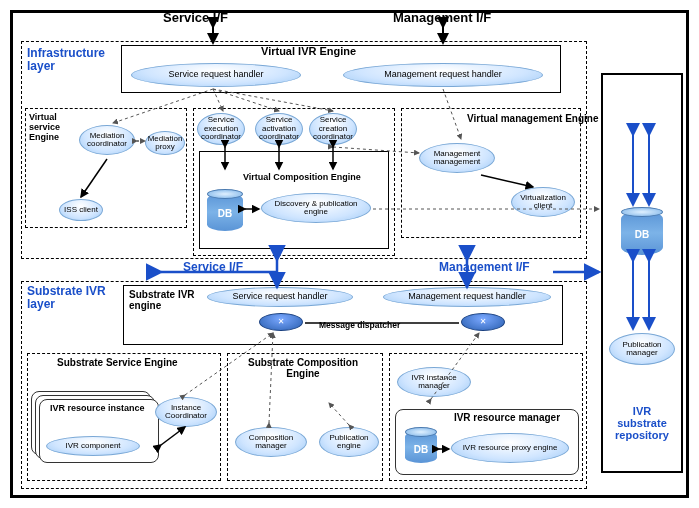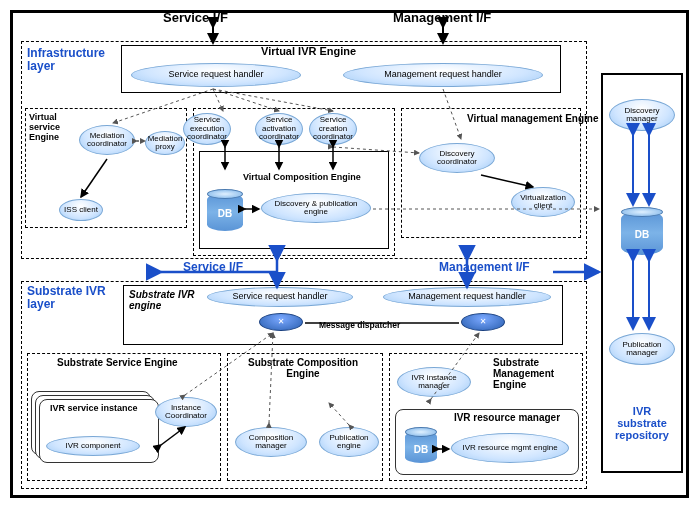--- a/index.html
+++ b/index.html
@@ -130,21 +130,21 @@
       <span>Mediation coordinator</span>
     </div>
   <div class="ellipse" style="left:132px; top:118px; width:40px; height:24px;">
       <span>Mediation proxy</span>
     </div>
   <div class="ellipse" style="left:46px; top:186px; width:44px; height:22px;">
       <span>ISS client</span>
     </div>
 
   <div class="box dashed" style="left:180px; top:95px; width:202px; height:148px;"></div>
-  <div class="ellipse" style="left:170px; top:100px; width:48px; height:32px;">
+  <div class="ellipse" style="left:184px; top:100px; width:48px; height:32px;">
       <span>Service execution coordinator</span>
     </div>
   <div class="ellipse" style="left:242px; top:100px; width:48px; height:32px;">
       <span>Service activation coordinator</span>
     </div>
   <div class="ellipse" style="left:296px; top:100px; width:48px; height:32px;align-items:center;">
       <span>Service creation coordinator</span>
     </div>
 
   <div class="box solid" style="left:186px; top:138px; width:190px; height:98px;"></div>
@@ -154,90 +154,86 @@
       <div class="db-top"></div>
       <div class="db-text">DB</div>
   </div>
   <div class="ellipse" style="left:248px; top:180px; width:110px; height:30px;">
       <span>Discovery &amp; publication engine</span>
     </div>
 
   <div class="box dashed" style="left:388px; top:95px; width:180px; height:130px;"></div>
   <div class="label" style="left:418px; top:100px; font-size:10px;margin-left:36px;">Virtual management Engine</div>
   <div class="ellipse" style="left:406px; top:130px; width:76px; height:30px;">
-      <span>Discovery coordinator</span>
+      <span>Management management</span>
     </div>
   <div class="ellipse" style="left:498px; top:174px; width:64px; height:30px;text-align:center;">
       <span>Virtualization client</span>
     </div>
 
   <div class="label blue" style="left:170px; top:248px; font-size:12px;">Service I/F</div>
   <div class="label blue" style="left:426px; top:248px; font-size:12px;">Management I/F</div>
 
   <div class="box dashed" style="left:8px; top:268px; width:566px; height:208px;"></div>
   <div class="label blue" style="left:14px; top:272px; font-size:12px; width:90px; text-align:left;">Substrate IVR layer</div>
 
   <div class="box solid" style="left:110px; top:272px; width:440px; height:60px;"></div>
-  <div class="label" style="left:116px; top:276px; width:66px; font-size:10px; text-align:left;font-style:italic;">Substrate IVR engine</div>
+  <div class="label" style="left:116px; top:276px; width:66px; font-size:10px; text-align:left;">Substrate IVR engine</div>
   <div class="ellipse ellipse-big" style="left:194px; top:274px; width:146px; height:20px;">
       <span>Service request handler</span>
     </div>
   <div class="ellipse ellipse-big" style="left:370px; top:274px; width:168px; height:20px;">
       <span>Management request handler</span>
     </div>
   <div class="router" style="left:246px; top:300px;"></div>
   <div class="router" style="left:448px; top:300px;"></div>
   <div class="label" style="left:306px; top:308px; font-size:8.5px;">Message dispatcher</div>
 
   <div class="box dashed" style="left:14px; top:340px; width:194px; height:128px;"></div>
   <div class="label" style="left:44px; top:344px; font-size:10px;">Substrate Service Engine</div>
 
   <div class="rounded-box" style="left:18px; top:378px; width:120px; height:64px; background:#fff;"></div>
   <div class="rounded-box" style="left:22px; top:382px; width:120px; height:64px; background:#fff;"></div>
   <div class="rounded-box" style="left:26px; top:386px; width:120px; height:64px; background:#fff;">
-    <div class="label" style="position:relative; left:6px; top:2px; font-size:9px; text-align:left;">IVR service instance</div>
+    <div class="label" style="position:relative; left:6px; top:2px; font-size:9px; text-align:left;">IVR resource instance</div>
     <div class="ellipse" style="left:6px; top:36px; width:94px; height:20px; position:absolute;">
         <span>IVR component</span>
       </div>
   </div>
   <div class="ellipse" style="left:142px; top:384px; width:62px; height:30px;">
       <span>Instance Coordinator</span>
     </div>
 
   <div class="box dashed" style="left:214px; top:340px; width:156px; height:128px;"></div>
   <div class="label" style="left:230px; top:344px; width:120px; font-size:10px;">Substrate Composition Engine</div>
   <div class="ellipse" style="left:306px; top:414px; width:60px; height:30px;">
       <span>Publication engine</span>
     </div>
   <div class="ellipse" style="left:222px; top:414px; width:72px; height:30px;">
       <span>Composition manager</span>
     </div>
 
   <div class="box dashed" style="left:376px; top:340px; width:194px; height:128px;"></div>
-  <div class="label" style="left:480px; top:344px; width:82px; font-size:10px; text-align:left;">Substrate Management Engine</div>
   <div class="ellipse" style="left:384px; top:354px; width:74px; height:30px;">
       <span>IVR instance manager</span>
     </div>
 
   <div class="rounded-box" style="left:382px; top:396px; width:184px; height:66px;">
     <div class="label" style="position:relative; top:0; left:20px; font-size:10px;">IVR resource manager</div>
   </div>
   <div class="db" style="left:392px; top:418px; width:32px; height:32px;">
     <div class="db-body"></div>
       <div class="db-top"></div>
       <div class="db-text">DB</div>
   </div>
   <div class="ellipse" style="left:438px; top:420px; width:118px; height:30px;">
-      <span>IVR resource mgmt engine</span>
+      <span>IVR resource proxy engine</span>
     </div>
 
   <div class="box solid thick" style="left:588px; top:60px; width:82px; height:400px;"></div>
-  <div class="ellipse" style="left:596px; top:86px; width:66px; height:32px;">
-      <span>Discovery manager</span>
-    </div>
   <div class="db" style="left:608px; top:198px; width:42px; height:44px;">
     <div class="db-body"></div>
       <div class="db-top"></div>
       <div class="db-text">DB</div>
   </div>
   <div class="ellipse" style="left:596px; top:320px; width:66px; height:32px;">
       <span>Publication manager</span>
     </div>
   <div class="label blue" style="left:596px; top:392px; width:66px; font-size:11px;">IVR substrate repository</div>
 

